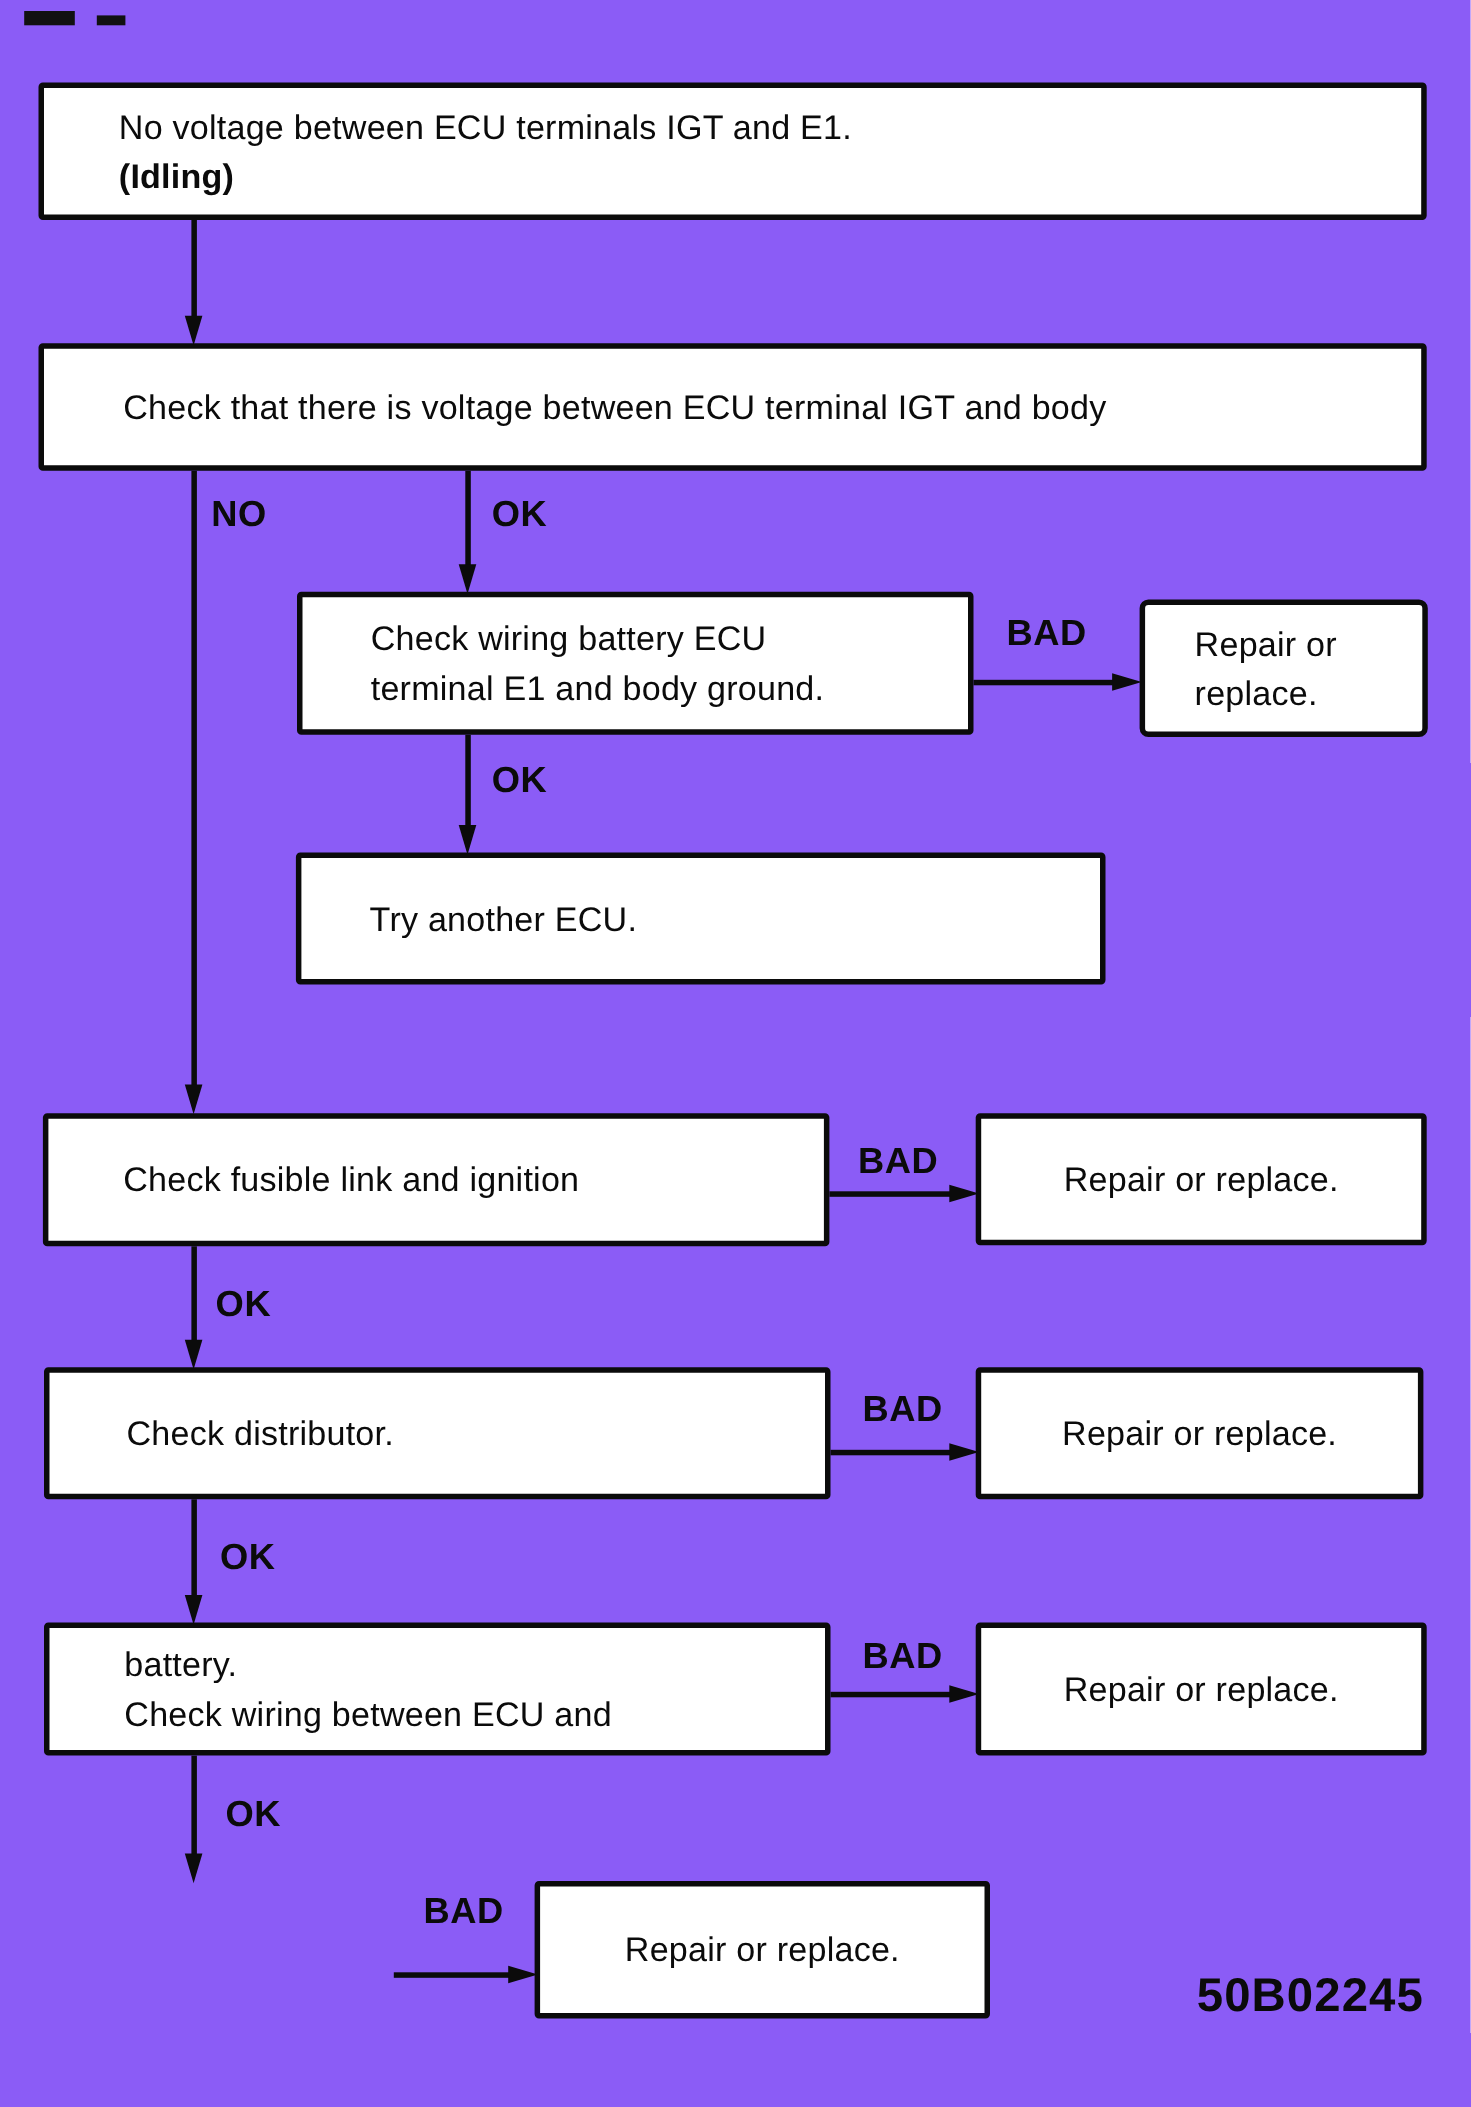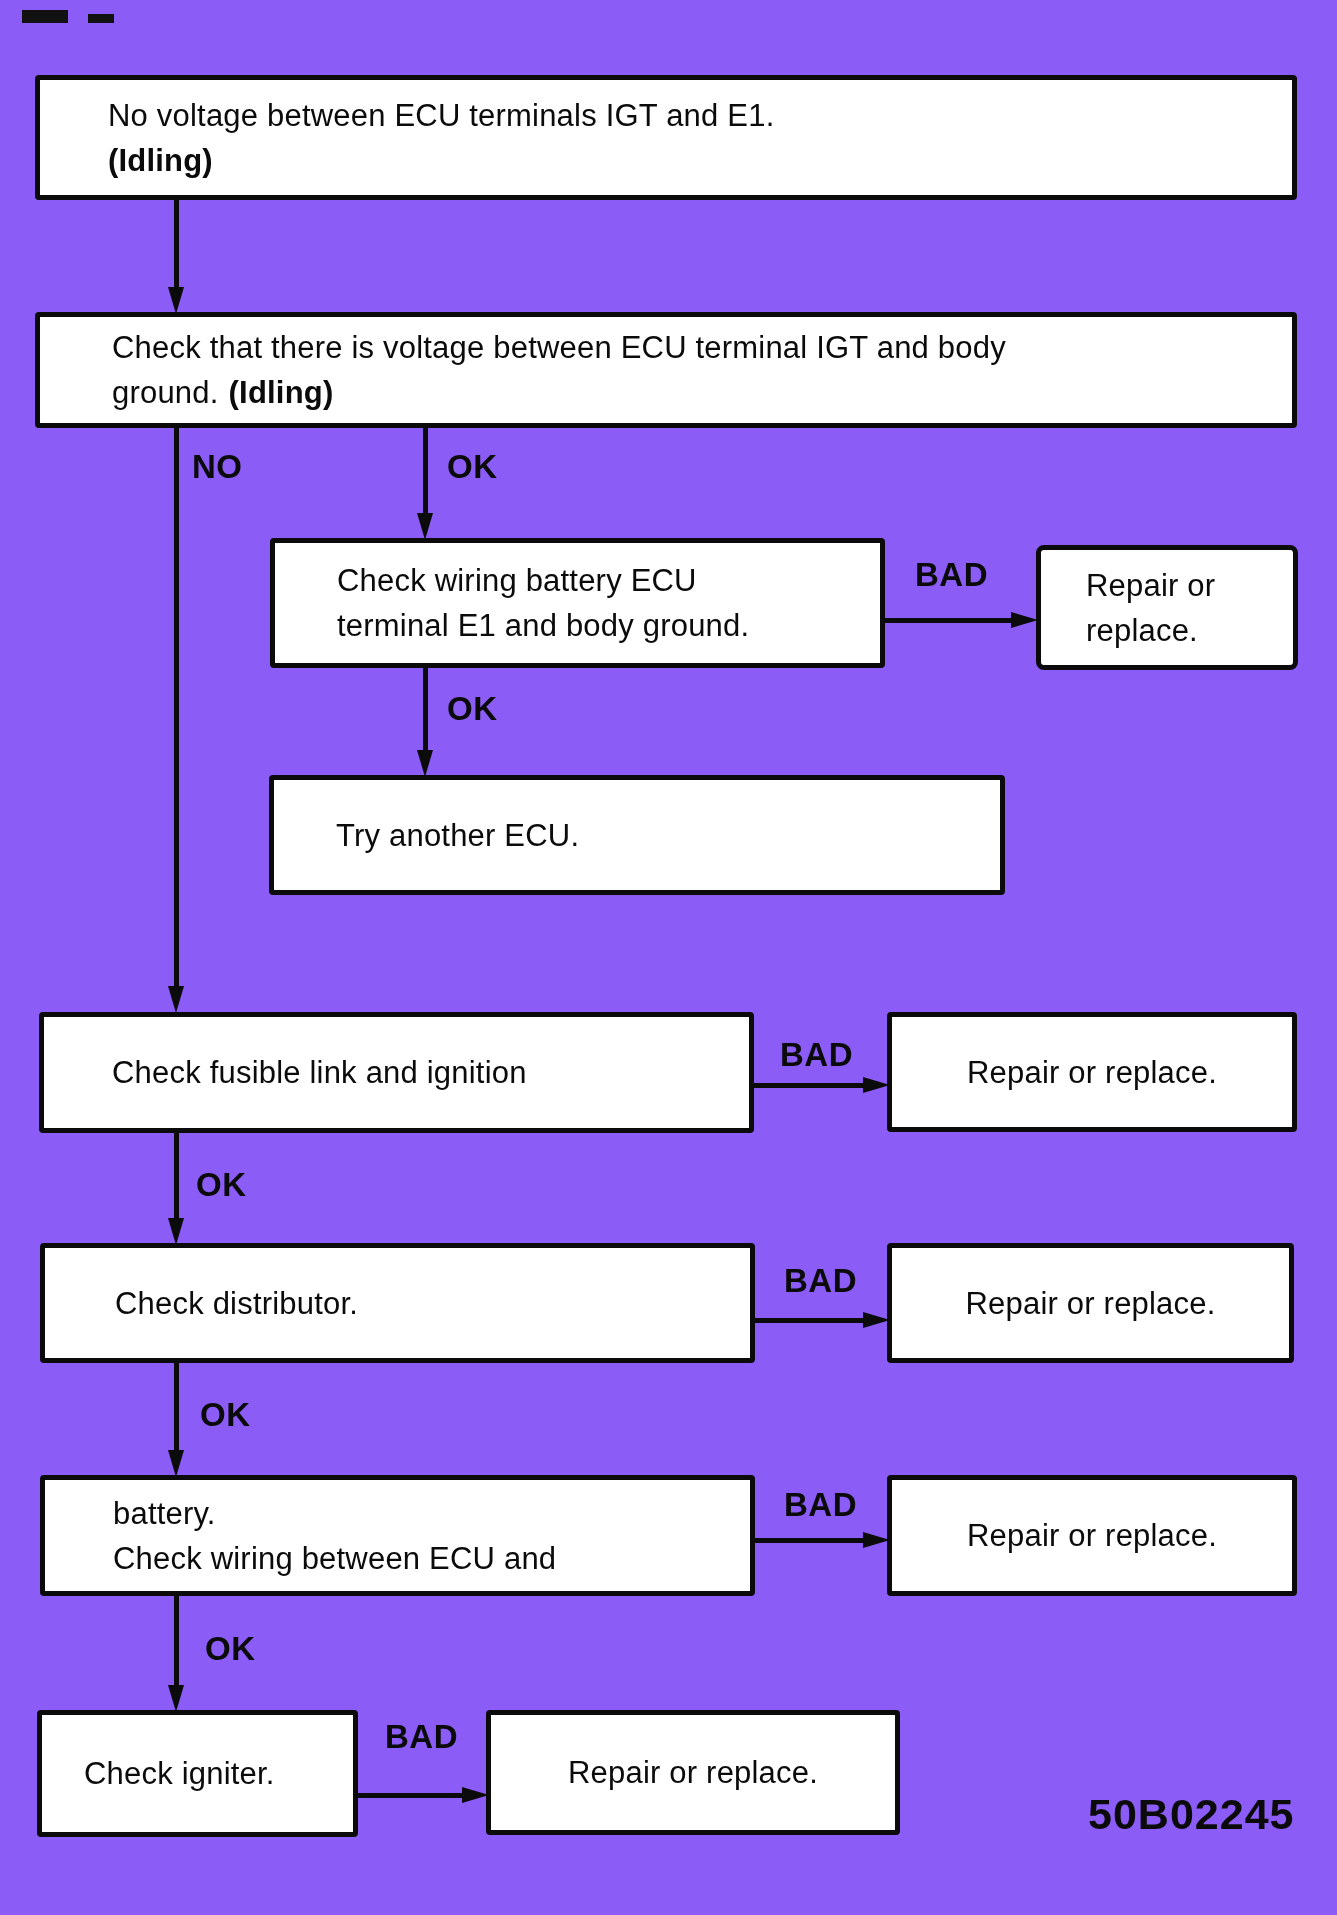--- a/index.html
+++ b/index.html
@@ -70,21 +70,20 @@
   <div class="box" style="left:35px;top:75px;width:1262px;height:125px;padding-left:68px;">
     <div class="ln"><span>No voltage between ECU terminals IGT and E1.</span></div>
     <div class="ln bold"><span>(Idling)</span></div>
   </div>
 
   <div class="vline" style="left:174px;top:200px;height:88px;"></div>
   <div class="ah-down" style="left:168px;top:287px;"></div>
 
   <div class="box" style="left:35px;top:312px;width:1262px;height:116px;padding-left:72px;">
     <div class="ln"><span>Check that there is voltage between ECU terminal IGT and body</span></div>
-    <div class="ln"><span>ground.</span><span class="bold gap">(Idling)</span></div>
   </div>
 
   <div class="vline" style="left:174px;top:428px;height:560px;"></div>
   <div class="ah-down" style="left:168px;top:986px;"></div>
   <div class="lbl" style="left:192px;top:448px;">NO</div>
 
   <div class="vline" style="left:423px;top:428px;height:86px;"></div>
   <div class="ah-down" style="left:417px;top:513px;"></div>
   <div class="lbl" style="left:447px;top:448px;">OK</div>
 
@@ -152,23 +151,20 @@
   <div class="ah-right" style="left:863px;top:1532px;"></div>
 
   <div class="box center" style="left:887px;top:1475px;width:410px;height:121px;">
     <div class="ln"><span>Repair or replace.</span></div>
   </div>
 
   <div class="vline" style="left:174px;top:1596px;height:92px;"></div>
   <div class="ah-down" style="left:168px;top:1685px;"></div>
   <div class="lbl" style="left:205px;top:1630px;">OK</div>
 
-  <div class="box" style="left:37px;top:1710px;width:321px;height:127px;padding-left:42px;">
-    <div class="ln"><span>Check igniter.</span></div>
-  </div>
 
   <div class="lbl" style="left:385px;top:1718px;">BAD</div>
   <div class="hline" style="left:358px;top:1793px;width:107px;"></div>
   <div class="ah-right" style="left:462px;top:1787px;"></div>
 
   <div class="box center" style="left:486px;top:1710px;width:414px;height:125px;">
     <div class="ln"><span>Repair or replace.</span></div>
   </div>
 
   <div class="code" style="left:1088px;top:1790px;">50B02245</div>

